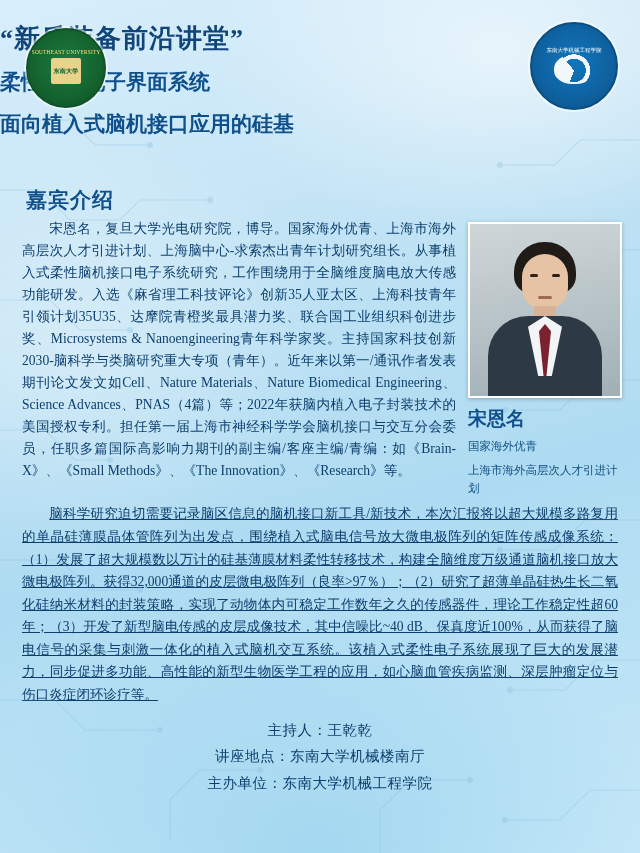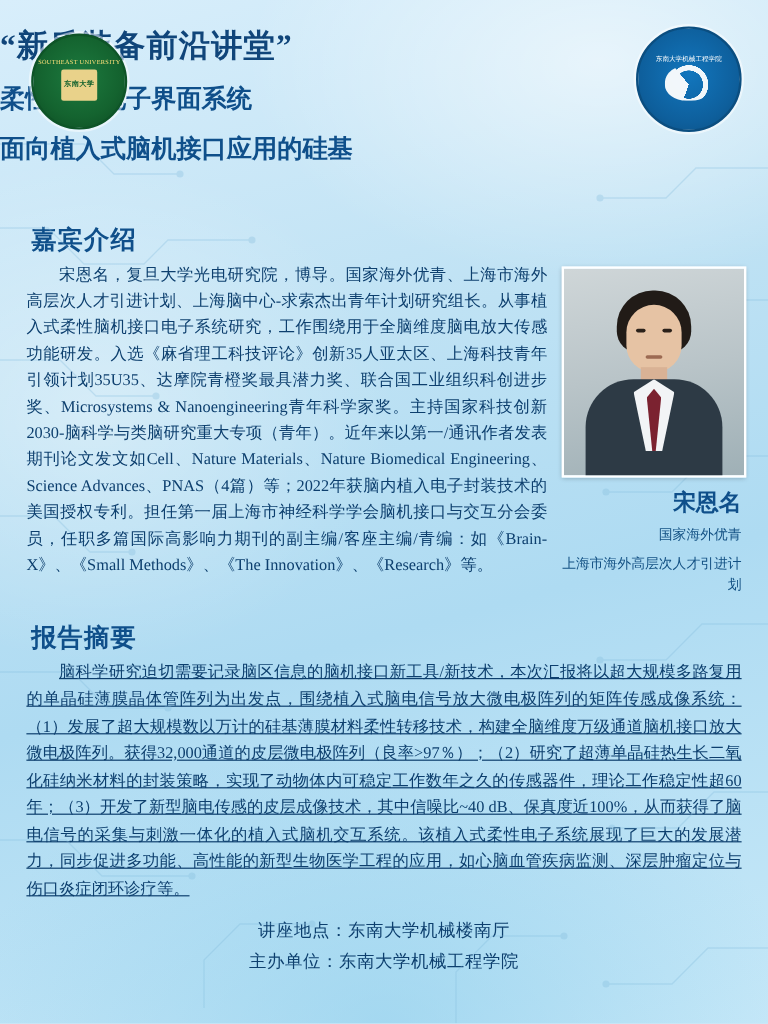--- a/index.html
+++ b/index.html
@@ -128,21 +128,21 @@
     letter-spacing: 1px;
   }
   .bio-wrap {
     position: relative;
     margin: 2px 22px 0 22px;
   }
   .portrait-box {
     float: right;
     width: 150px;
     margin: 4px 0 4px 12px;
-    text-align: right;
+    text-align: left;
   }
   .portrait {
     width: 150px;
     height: 172px;
     border: 2px solid #ffffff;
     box-shadow: 0 1px 4px rgba(0,0,0,0.25);
     background: linear-gradient(170deg, #cfd6d8 0%, #b9c4c8 50%, #9fb0b6 100%);
     position: relative;
     overflow: hidden;
   }
@@ -321,21 +321,21 @@
         <div class="p-shirt"></div>
         <div class="p-tie"></div>
       </div>
       <div class="p-name">宋恩名</div>
       <div class="p-sub">国家海外优青</div>
       <div class="p-sub">上海市海外高层次人才引进计划</div>
     </div>
     <div class="bio-text">宋恩名，复旦大学光电研究院，博导。国家海外优青、上海市海外高层次人才引进计划、上海脑中心-求索杰出青年计划研究组长。从事植入式柔性脑机接口电子系统研究，工作围绕用于全脑维度脑电放大传感功能研发。入选《麻省理工科技评论》创新35人亚太区、上海科技青年引领计划35U35、达摩院青橙奖最具潜力奖、联合国工业组织科创进步奖、Microsystems &amp; Nanoengineering青年科学家奖。主持国家科技创新2030-脑科学与类脑研究重大专项（青年）。近年来以第一/通讯作者发表期刊论文发文如Cell、Nature Materials、Nature Biomedical Engineering、Science Advances、PNAS（4篇）等；2022年获脑内植入电子封装技术的美国授权专利。担任第一届上海市神经科学学会脑机接口与交互分会委员，任职多篇国际高影响力期刊的副主编/客座主编/青编：如《Brain-X》、《Small Methods》、《The Innovation》、《Research》等。</div>
   </div>
 
-  <div class="section-head">报告摘要</div>
   <div class="abstract-text">脑科学研究迫切需要记录脑区信息的脑机接口新工具/新技术，本次汇报将以超大规模多路复用的单晶硅薄膜晶体管阵列为出发点，围绕植入式脑电信号放大微电极阵列的矩阵传感成像系统：（1）发展了超大规模数以万计的硅基薄膜材料柔性转移技术，构建全脑维度万级通道脑机接口放大微电极阵列。获得32,000通道的皮层微电极阵列（良率&gt;97％）；（2）研究了超薄单晶硅热生长二氧化硅纳米材料的封装策略，实现了动物体内可稳定工作数年之久的传感器件，理论工作稳定性超60年；（3）开发了新型脑电传感的皮层成像技术，其中信噪比~40 dB、保真度近100%，从而获得了脑电信号的采集与刺激一体化的植入式脑机交互系统。该植入式柔性电子系统展现了巨大的发展潜力，同步促进多功能、高性能的新型生物医学工程的应用，如心脑血管疾病监测、深层肿瘤定位与伤口炎症闭环诊疗等。</div>
 
   <div class="footer">
+    <div>主持人：王乾乾</div>
     <div>讲座地点：东南大学机械楼南厅</div>
     <div>主办单位：东南大学机械工程学院</div>
   </div>
 
 </div>
 
 </body></html>

